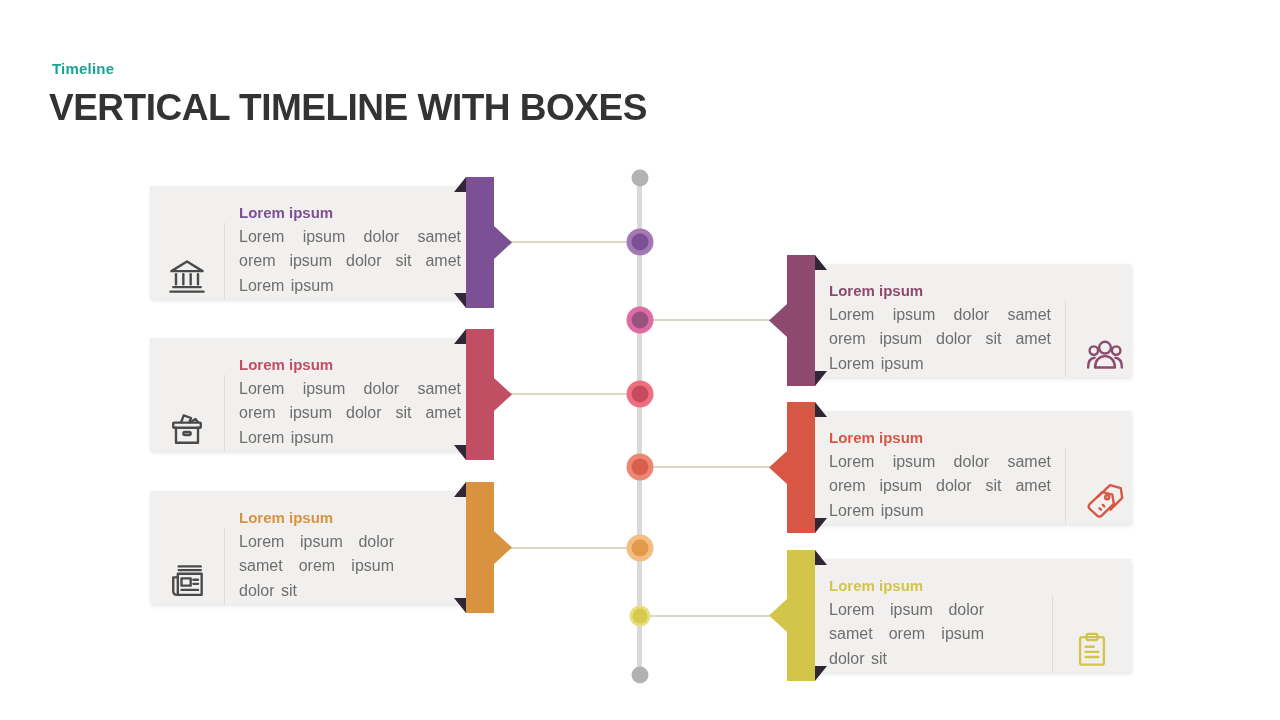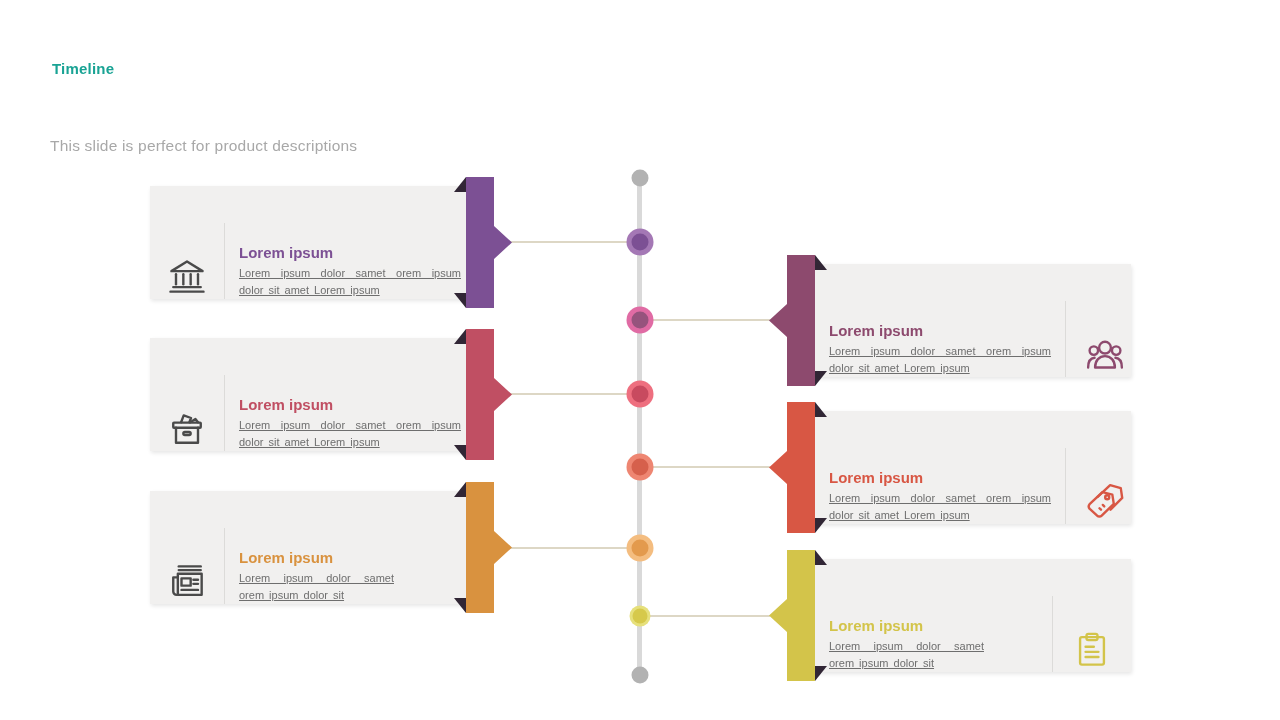--- a/index.html
+++ b/index.html
@@ -51,33 +51,33 @@
   .ribbon { position:absolute; top:-9px; width:60px; height:131px; z-index:2; }
   .unit.left  .ribbon { left:303px; }
   .unit.right .ribbon { left:0; }
 
   .icon-cell { width:74px; flex:0 0 74px; display:flex; align-items:center; justify-content:center; }
   .unit.right .icon-cell { width:78px; flex:0 0 78px; }
   .icon-cell svg { width:44px; height:44px; }
   .divider { width:1px; height:76px; background:#dcdbd9; flex:0 0 1px; }
   .text-cell { flex:1; padding:0 14px; }
   .box-title { font-size:15px; font-weight:700; margin-bottom:4px; }
-  .box-body  { font-size:11px; line-height:1.55; text-align:justify; word-spacing:2px;text-decoration:underline; }
+  .box-body  { font-size:16px; line-height:1.55; text-align:justify; word-spacing:2px; }
   .box-body.w-wide   { width:222px; }
   .box-body.w-narrow { width:155px; }
 
   svg.icon { fill:none; stroke:currentColor; stroke-width:1.3; stroke-linecap:round; stroke-linejoin:round; }
 </style>
 </head>
 <body>
 
 <div class="slide">
 
   <div class="kicker" style="color: rgb(25, 163, 148);">Timeline</div>
-  <div class="subtitle" style="color: rgb(168, 168, 168);">This slide is perfect for product descriptions</div>
+  <div class="title" style="color: rgb(51, 51, 51);">VERTICAL TIMELINE WITH BOXES</div>
 
   <div class="tl-line" style="background: rgb(217, 217, 217);"></div>
 
   <div class="connector c1" style="background: rgb(221, 215, 197);"></div>
   <div class="connector c2" style="background: rgb(221, 215, 197);"></div>
   <div class="connector c3" style="background: rgb(221, 215, 197);"></div>
   <div class="connector c4" style="background: rgb(221, 215, 197);"></div>
   <div class="connector c5" style="background: rgb(221, 215, 197);"></div>
   <div class="connector c6" style="background: rgb(221, 215, 197);"></div>
 

